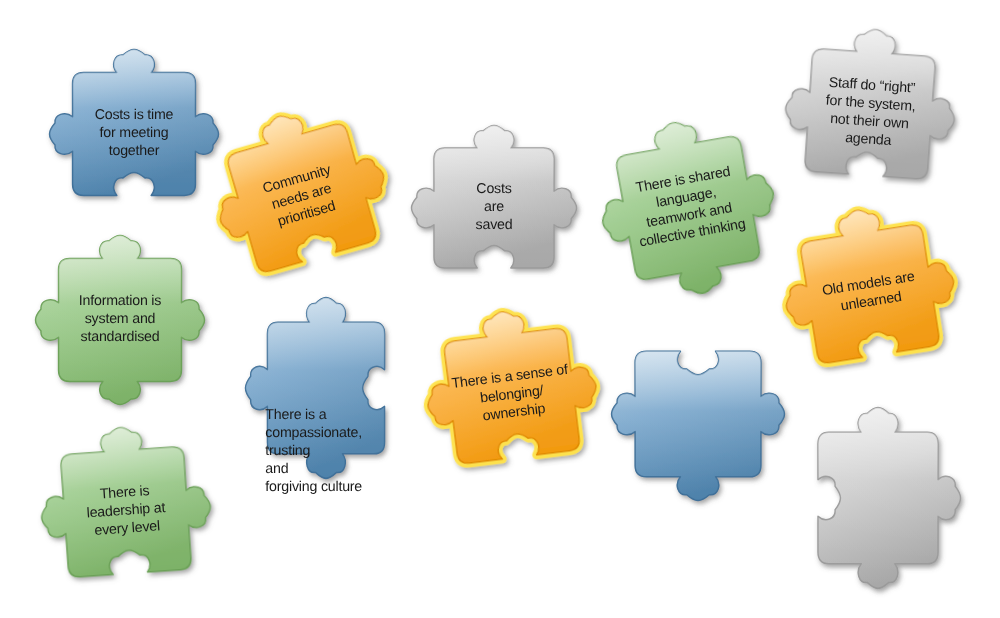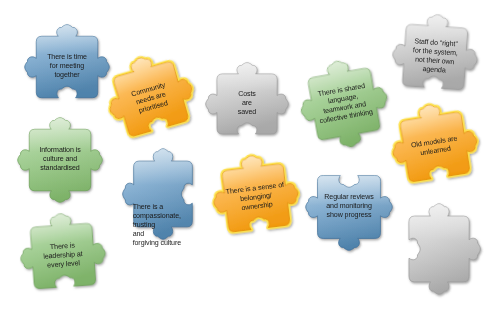--- a/index.html
+++ b/index.html
@@ -62,21 +62,21 @@
     </linearGradient>
     <filter id="sh0" x="-35%" y="-35%" width="180%" height="180%">
       <feDropShadow dx="1.6" dy="2.2" stdDeviation="2.0" flood-color="#555" flood-opacity="0.55"></feDropShadow>
     </filter>
   </defs>
         <g filter="url(#sh0)">
           <path d="M 9 0 L 36 0 C 31 -6 34 -15 41 -14.25 C 48 -20.25 52 -20.25 59 -14.25 C 66 -15 69 -6 64 0 L 91 0 Q 100 0 100 9 L 100 36 C 106 31 115 34 114.25 41 C 120.25 48 120.25 52 114.25 59 C 115 66 106 69 100 64 L 100 91 Q 100 100 91 100 L 64 100 C 69 94 66 85 59 85.75 C 52 79.75 48 79.75 41 85.75 C 34 85 31 94 36 100 L 9 100 Q 0 100 0 91 L 0 64 C -6 69 -15 66 -14.25 59 C -20.25 52 -20.25 48 -14.25 41 C -15 34 -6 31 0 36 L 0 9 Q 0 0 9 0 Z" fill="url(#g0)" stroke="#3f7099" stroke-width="1.2" stroke-linejoin="round"></path>
           <path d="M 9 0 L 36 0 C 31 -6 34 -15 41 -14.25 C 48 -20.25 52 -20.25 59 -14.25 C 66 -15 69 -6 64 0 L 91 0 Q 100 0 100 9 L 100 36 C 106 31 115 34 114.25 41 C 120.25 48 120.25 52 114.25 59 C 115 66 106 69 100 64 L 100 91 Q 100 100 91 100 L 64 100 C 69 94 66 85 59 85.75 C 52 79.75 48 79.75 41 85.75 C 34 85 31 94 36 100 L 9 100 Q 0 100 0 91 L 0 64 C -6 69 -15 66 -14.25 59 C -20.25 52 -20.25 48 -14.25 41 C -15 34 -6 31 0 36 L 0 9 Q 0 0 9 0 Z" fill="url(#gl0)" stroke="none"></path>
         </g>
       </svg>
-      <div class="piece-label">There is time
+      <div class="piece-label">Costs is time
 for meeting
 together</div>
     </div>
     <div class="piece" style="left: 108px; top: 56px; width: 86px; height: 86px; transform: rotate(-16deg);">
       <svg viewBox="-20 -20 140 140" preserveAspectRatio="none">
   <defs>
     <linearGradient id="g1" x1="0" y1="0" x2="0.35" y2="1">
       <stop offset="0%" stop-color="#ffd27a"></stop>
       <stop offset="45%" stop-color="#fbb040"></stop>
       <stop offset="100%" stop-color="#f29a10"></stop>
@@ -196,21 +196,21 @@
     <filter id="sh5" x="-35%" y="-35%" width="180%" height="180%">
       <feDropShadow dx="1.6" dy="2.2" stdDeviation="2.0" flood-color="#555" flood-opacity="0.55"></feDropShadow>
     </filter>
   </defs>
         <g filter="url(#sh5)">
           <path d="M 9 0 L 36 0 C 31 -6 34 -15 41 -14.25 C 48 -20.25 52 -20.25 59 -14.25 C 66 -15 69 -6 64 0 L 91 0 Q 100 0 100 9 L 100 36 C 106 31 115 34 114.25 41 C 120.25 48 120.25 52 114.25 59 C 115 66 106 69 100 64 L 100 91 Q 100 100 91 100 L 64 100 C 69 106 66 115 59 114.25 C 52 120.25 48 120.25 41 114.25 C 34 115 31 106 36 100 L 9 100 Q 0 100 0 91 L 0 64 C -6 69 -15 66 -14.25 59 C -20.25 52 -20.25 48 -14.25 41 C -15 34 -6 31 0 36 L 0 9 Q 0 0 9 0 Z" fill="url(#g5)" stroke="#6aa056" stroke-width="1.2" stroke-linejoin="round"></path>
           <path d="M 9 0 L 36 0 C 31 -6 34 -15 41 -14.25 C 48 -20.25 52 -20.25 59 -14.25 C 66 -15 69 -6 64 0 L 91 0 Q 100 0 100 9 L 100 36 C 106 31 115 34 114.25 41 C 120.25 48 120.25 52 114.25 59 C 115 66 106 69 100 64 L 100 91 Q 100 100 91 100 L 64 100 C 69 106 66 115 59 114.25 C 52 120.25 48 120.25 41 114.25 C 34 115 31 106 36 100 L 9 100 Q 0 100 0 91 L 0 64 C -6 69 -15 66 -14.25 59 C -20.25 52 -20.25 48 -14.25 41 C -15 34 -6 31 0 36 L 0 9 Q 0 0 9 0 Z" fill="url(#gl5)" stroke="none"></path>
         </g>
       </svg>
       <div class="piece-label">Information is
-culture and
+system and
 standardised</div>
     </div>
     <div class="piece" style="left: 392px; top: 104px; width: 86px; height: 86px; transform: rotate(-9deg);">
       <svg viewBox="-20 -20 140 140" preserveAspectRatio="none">
   <defs>
     <linearGradient id="g6" x1="0" y1="0" x2="0.35" y2="1">
       <stop offset="0%" stop-color="#ffd27a"></stop>
       <stop offset="45%" stop-color="#fbb040"></stop>
       <stop offset="100%" stop-color="#f29a10"></stop>
     </linearGradient>
@@ -302,23 +302,20 @@
     </linearGradient>
     <filter id="sh9" x="-35%" y="-35%" width="180%" height="180%">
       <feDropShadow dx="1.6" dy="2.2" stdDeviation="2.0" flood-color="#555" flood-opacity="0.55"></feDropShadow>
     </filter>
   </defs>
         <g filter="url(#sh9)">
           <path d="M 9 0 L 36 0 C 31 6 34 15 41 14.25 C 48 20.25 52 20.25 59 14.25 C 66 15 69 6 64 0 L 91 0 Q 100 0 100 9 L 100 36 C 106 31 115 34 114.25 41 C 120.25 48 120.25 52 114.25 59 C 115 66 106 69 100 64 L 100 91 Q 100 100 91 100 L 64 100 C 69 106 66 115 59 114.25 C 52 120.25 48 120.25 41 114.25 C 34 115 31 106 36 100 L 9 100 Q 0 100 0 91 L 0 64 C -6 69 -15 66 -14.25 59 C -20.25 52 -20.25 48 -14.25 41 C -15 34 -6 31 0 36 L 0 9 Q 0 0 9 0 Z" fill="url(#g9)" stroke="#3f7099" stroke-width="1.2" stroke-linejoin="round"></path>
           <path d="M 9 0 L 36 0 C 31 6 34 15 41 14.25 C 48 20.25 52 20.25 59 14.25 C 66 15 69 6 64 0 L 91 0 Q 100 0 100 9 L 100 36 C 106 31 115 34 114.25 41 C 120.25 48 120.25 52 114.25 59 C 115 66 106 69 100 64 L 100 91 Q 100 100 91 100 L 64 100 C 69 106 66 115 59 114.25 C 52 120.25 48 120.25 41 114.25 C 34 115 31 106 36 100 L 9 100 Q 0 100 0 91 L 0 64 C -6 69 -15 66 -14.25 59 C -20.25 52 -20.25 48 -14.25 41 C -15 34 -6 31 0 36 L 0 9 Q 0 0 9 0 Z" fill="url(#gl9)" stroke="none"></path>
         </g>
       </svg>
-      <div class="piece-label">Regular reviews
-and monitoring
-show progress</div>
     </div>
     <div class="piece" style="left: 20px; top: 213px; width: 86px; height: 86px; transform: rotate(-4deg);">
       <svg viewBox="-20 -20 140 140" preserveAspectRatio="none">
   <defs>
     <linearGradient id="g10" x1="0" y1="0" x2="0.35" y2="1">
       <stop offset="0%" stop-color="#c2ddb4"></stop>
       <stop offset="45%" stop-color="#9ccb8c"></stop>
       <stop offset="100%" stop-color="#7db268"></stop>
     </linearGradient>
     <linearGradient id="gl10" x1="0" y1="0" x2="0" y2="1">

